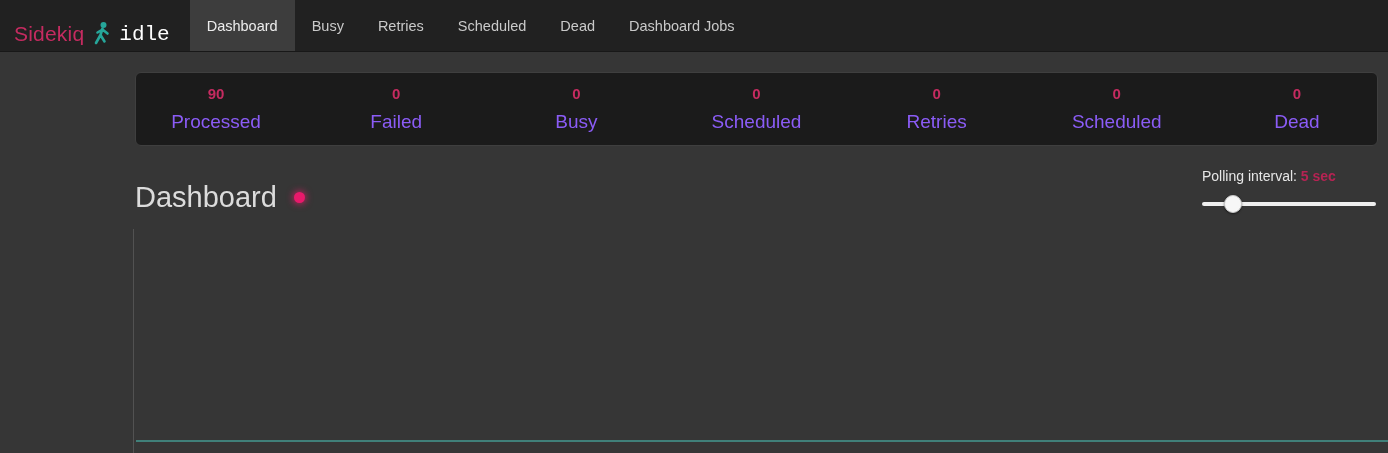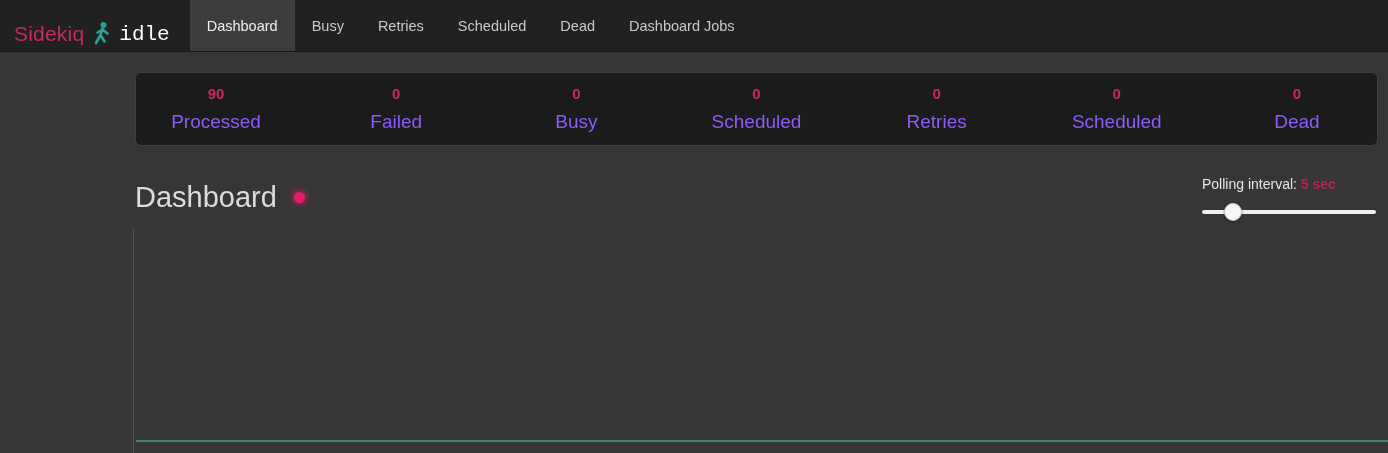--- a/index.html
+++ b/index.html
@@ -53,21 +53,21 @@
   }
   .page-title { color: #dcdcdc; font-size: 29px; font-weight: 400; }
   .beacon {
     width: 11px; height: 11px; border-radius: 50%;
     background: #e8196b;
     box-shadow: 0 0 7px 1px rgba(241, 27, 109, 0.75);
   }
 
   
   .polling {
-    position: absolute; top: 176px; right: 10px; width: 176px;
+    position: absolute; top: 168px; right: 10px; width: 176px;
     text-align: left;
   }
   .polling-text { color: #e6e6e6; font-size: 14px; margin-bottom: 11px; }
   .polling-value { color: #b62353; font-weight: bold; }
   .slider { position: relative; width: 174px; height: 18px; cursor: pointer; }
   .slider-track {
     position: absolute; top: 7px; left: 0; right: 0; height: 4px;
     background: #efefef; border-radius: 2px;
   }
   .slider-thumb {

